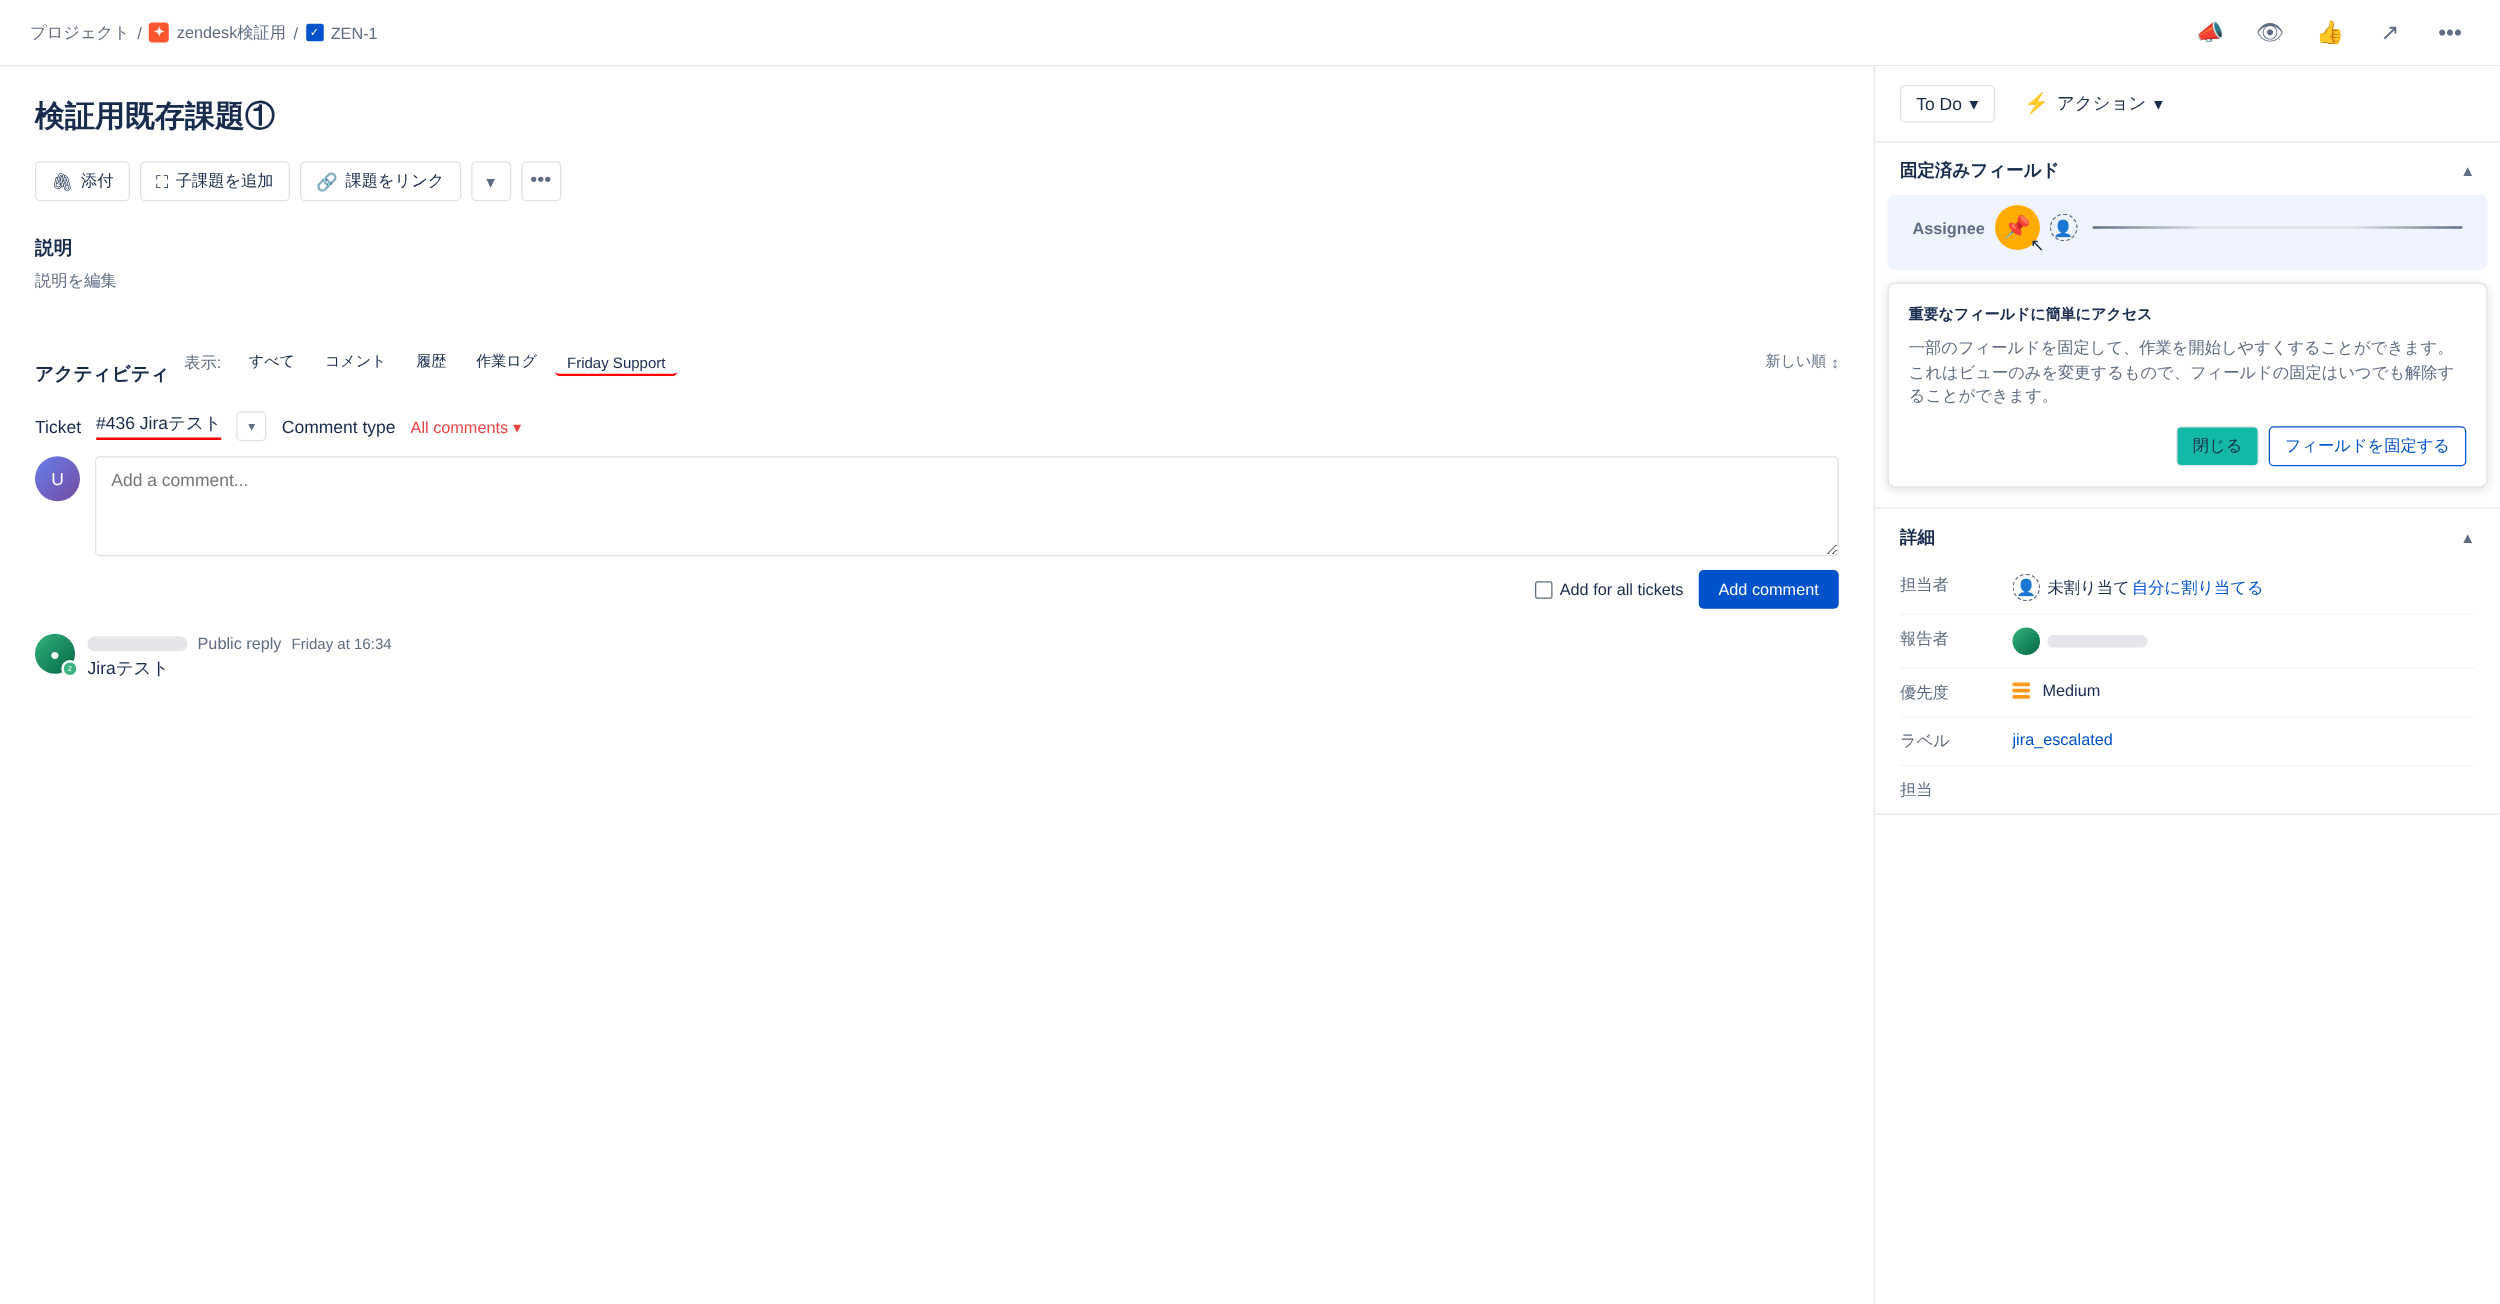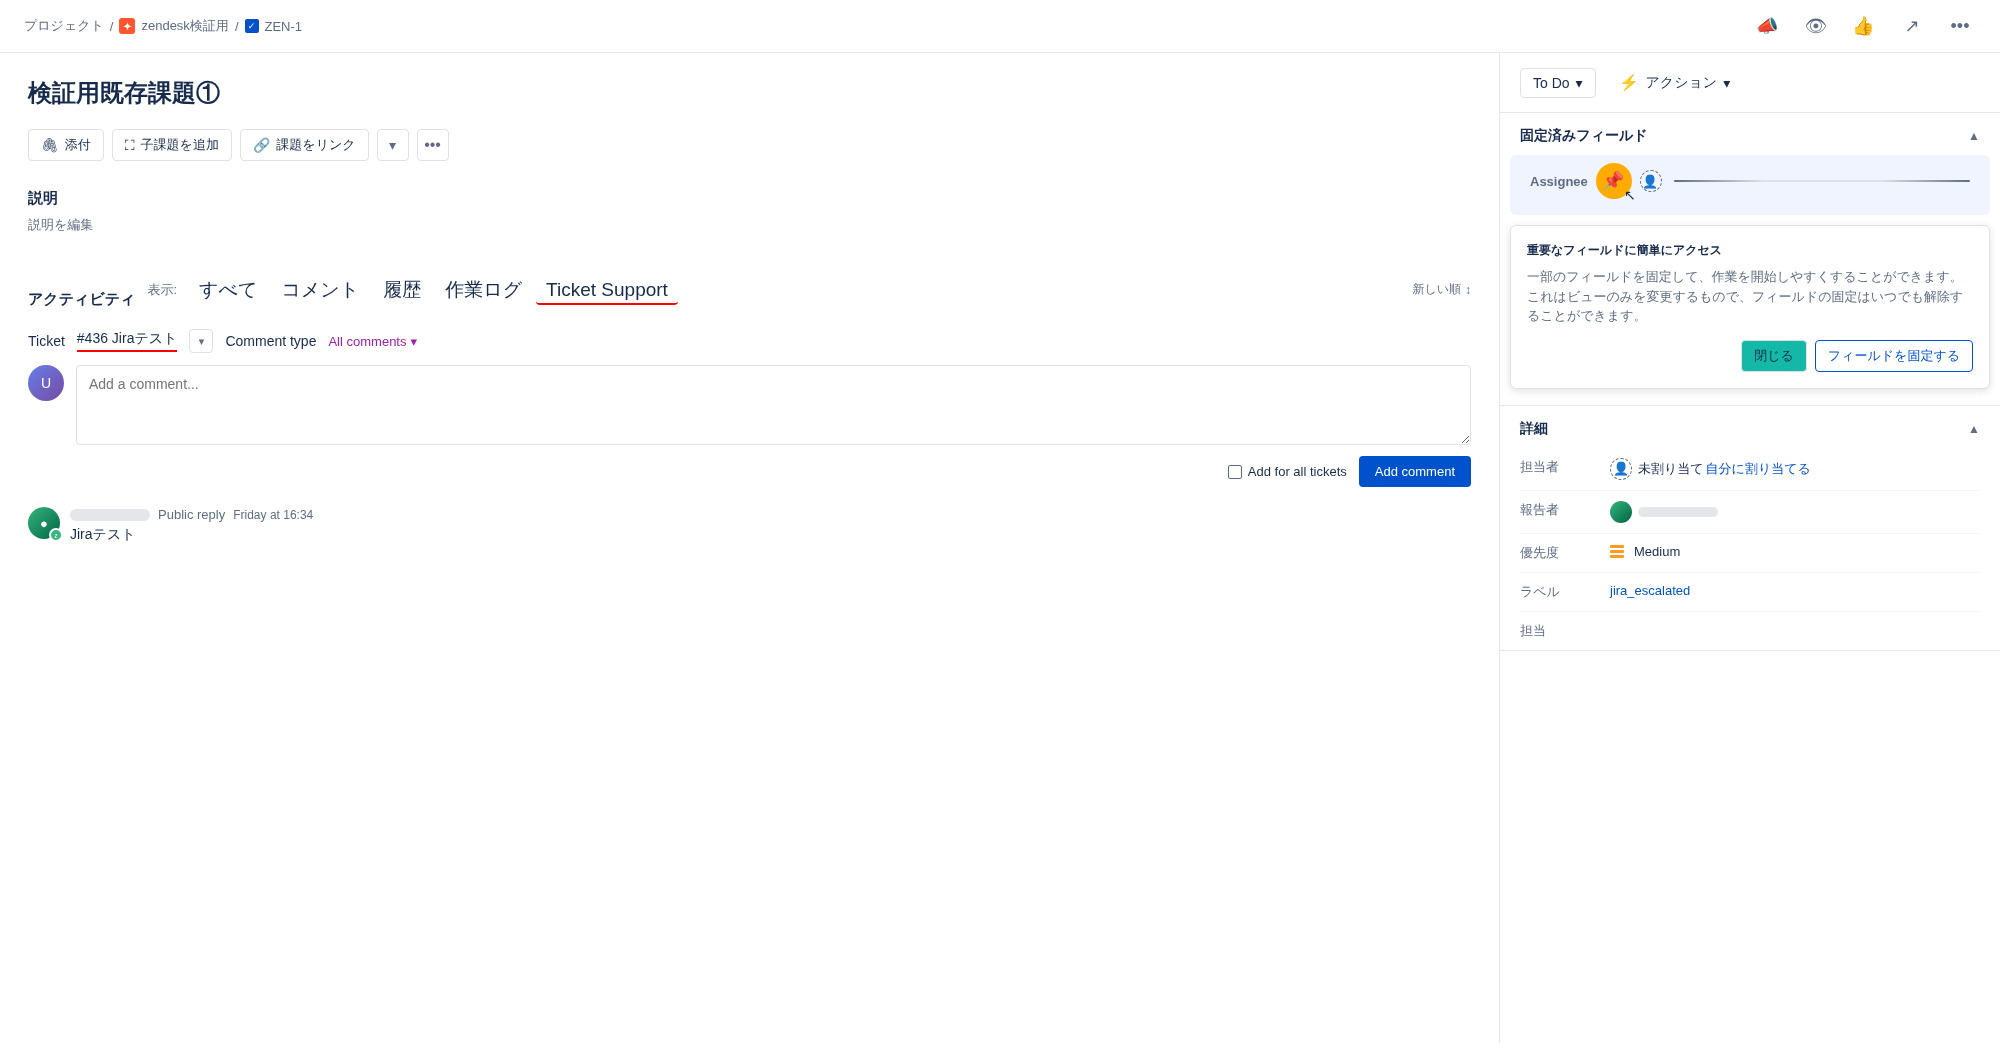--- a/index.html
+++ b/index.html
@@ -148,21 +148,21 @@
     }
     .activity-tabs {
       display: flex;
       align-items: center;
       gap: 4px;
     }
     .activity-label { font-size: 13px; color: #5e6c84; margin-right: 8px; }
     .activity-tab {
       padding: 4px 10px;
       border-radius: 4px;
-      font-size: 19px;
+      font-size: 12px;
       color: #172b4d;
       cursor: pointer;
       border: none;
       background: none;
     }
 
     .sort-btn {
       font-size: 12px;
       color: #5e6c84;
       cursor: pointer;
@@ -188,21 +188,21 @@
       cursor: pointer;
       font-size: 11px;
       color: #5e6c84;
     }
     .comment-type-label { font-size: 14px; font-weight: 400; }
     .comment-type-select {
       display: flex;
       align-items: flex-end;
       gap: 4px;
       font-size: 13px;
-      color: #a21caf;
+      color: #ef4444;
       cursor: pointer;
     }
 
     
     .comment-row {
       display: flex;
       gap: 12px;
       align-items: flex-start;
     }
     .avatar-img {
@@ -557,21 +557,21 @@
 
     <div class="activity-section">
       <div class="activity-header">
         <div class="activity-tabs">
           <span class="section-title" style="margin-right:8px;margin-top:28px;">アクティビティ</span>
           <span class="activity-label">表示:</span>
           <button class="activity-tab">すべて</button>
           <button class="activity-tab">コメント</button>
           <button class="activity-tab">履歴</button>
           <button class="activity-tab">作業ログ</button>
-          <button class="activity-tab zendesk-underline">Ticket Support</button>
+          <button class="activity-tab zendesk-underline">Friday Support</button>
         </div>
         <div class="sort-btn">
           <span>新しい順</span>
           <span>↕</span>
         </div>
       </div>
 
       <div class="ticket-area">
         <span class="ticket-label">Ticket</span>
         <span class="ticket-link-underline">#436 Jiraテスト</span>

